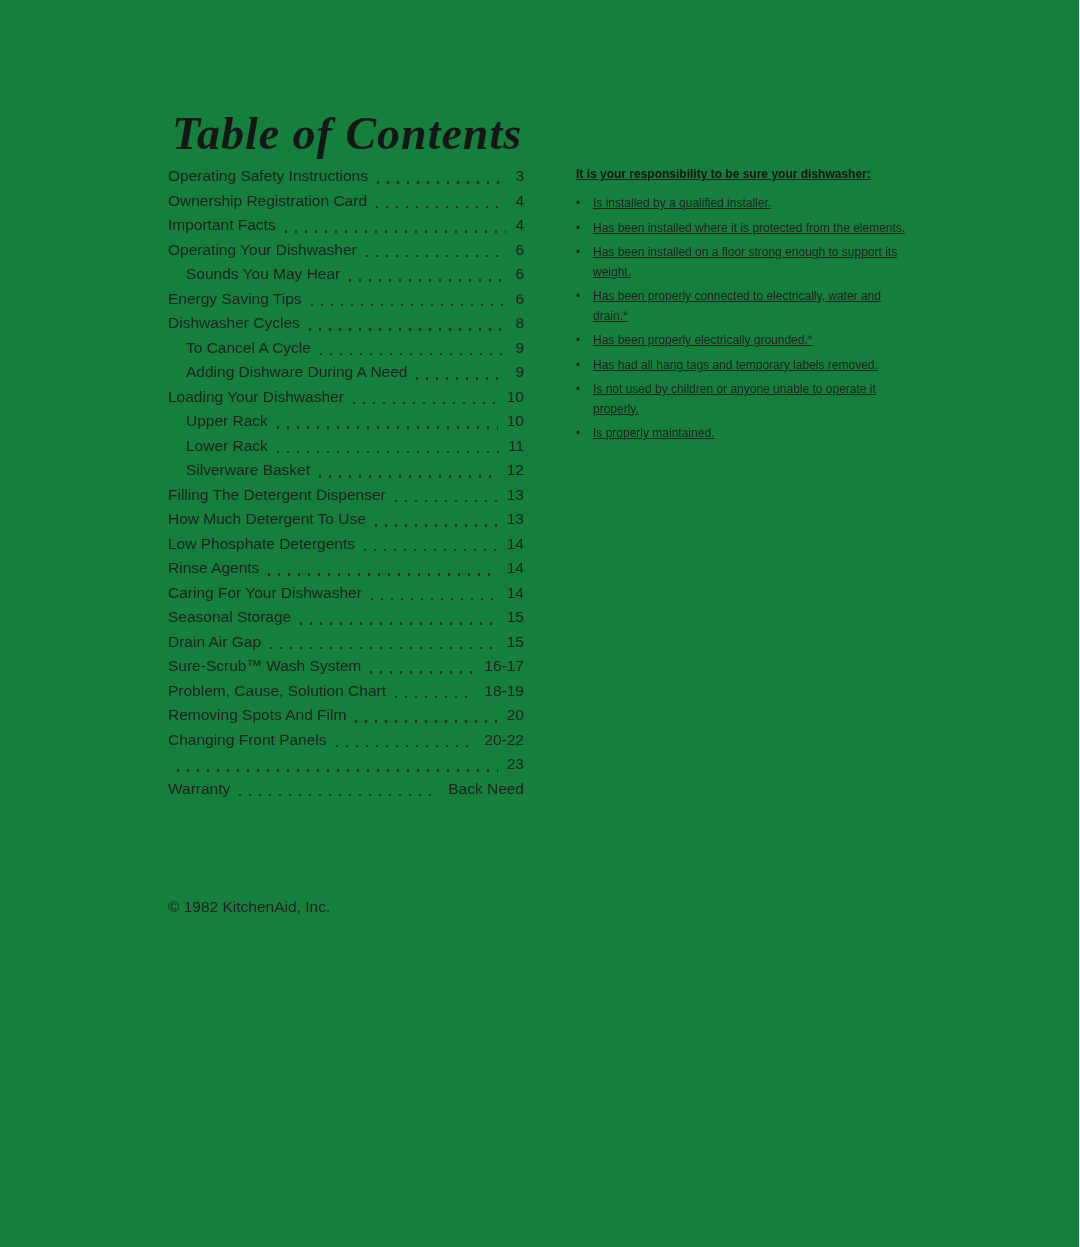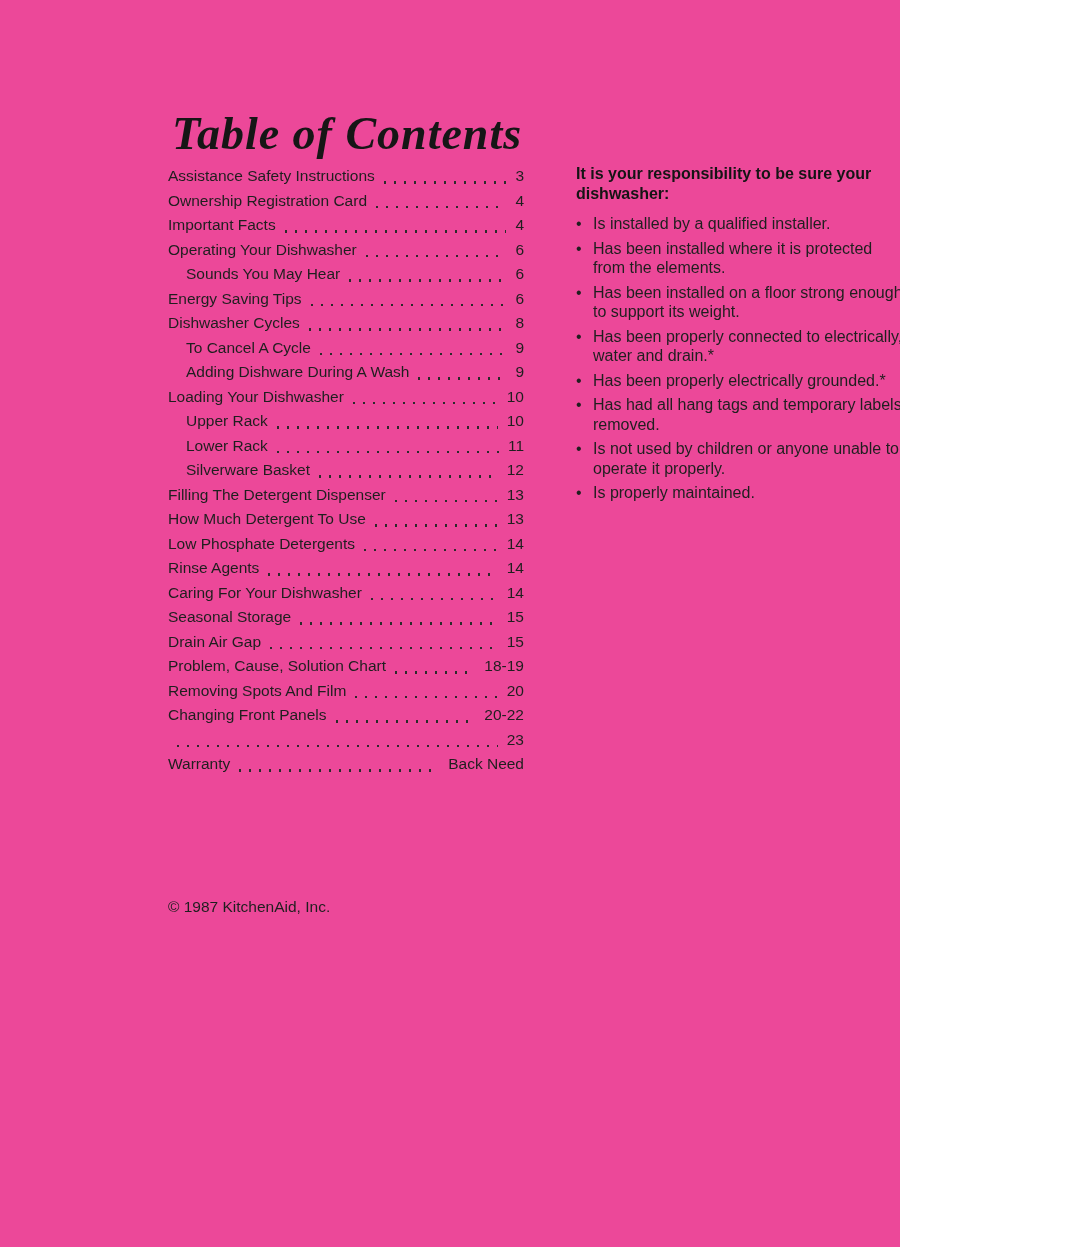--- a/index.html
+++ b/index.html
@@ -2,23 +2,23 @@
 <html><head>
 <meta charset="utf-8">
 <style>
   html, body {
     margin: 0;
     padding: 0;
     background: #ffffff;
   }
   .page {
     position: relative;
-    width: 900px;
+    width: 1079px;
     height: 1247px;
-    background: #ec4899;
+    background: #15803d;
     font-family: "Liberation Sans", sans-serif;
     color: #1f1f1f;
     overflow: hidden;
   }
   .doc-title {
     position: absolute;
     left: 172px;
     top: 76px;
     font-family: "Liberation Serif", serif;
     font-style: italic;
@@ -61,21 +61,22 @@
   }
   .toc-page {
     flex: 0 0 auto;
     text-align: right;
   }
   .right-column {
     position: absolute;
     left: 576px;
     top: 164px;
     width: 330px;
-    font-size: 16px;
+    font-size: 12px;
+    text-decoration: underline;
   }
   .resp-heading {
     font-weight: bold;
     line-height: 20px;
     margin-bottom: 10px;
     color: #141414;
   }
   .bullet-list {
     list-style: none;
     margin: 0;
@@ -108,21 +109,21 @@
 </style>
 </head>
 <body>
 
 <div class="page">
 
   <h1 class="doc-title">Table of Contents</h1>
 
   <div class="toc-column">
       <div class="toc-row">
-        <span class="toc-label">Assistance Safety Instructions</span>
+        <span class="toc-label">Operating Safety Instructions</span>
         <span class="leader"></span>
         <span class="toc-page">3</span>
       </div>
       <div class="toc-row">
         <span class="toc-label">Ownership Registration Card</span>
         <span class="leader"></span>
         <span class="toc-page">4</span>
       </div>
       <div class="toc-row">
         <span class="toc-label">Important Facts</span>
@@ -148,21 +149,21 @@
         <span class="toc-label">Dishwasher Cycles</span>
         <span class="leader"></span>
         <span class="toc-page">8</span>
       </div>
       <div class="toc-row indent">
         <span class="toc-label">To Cancel A Cycle</span>
         <span class="leader"></span>
         <span class="toc-page">9</span>
       </div>
       <div class="toc-row indent">
-        <span class="toc-label">Adding Dishware During A Wash</span>
+        <span class="toc-label">Adding Dishware During A Need</span>
         <span class="leader"></span>
         <span class="toc-page">9</span>
       </div>
       <div class="toc-row">
         <span class="toc-label">Loading Your Dishwasher</span>
         <span class="leader"></span>
         <span class="toc-page">10</span>
       </div>
       <div class="toc-row indent">
         <span class="toc-label">Upper Rack</span>
@@ -206,20 +207,25 @@
       </div>
       <div class="toc-row">
         <span class="toc-label">Seasonal Storage</span>
         <span class="leader"></span>
         <span class="toc-page">15</span>
       </div>
       <div class="toc-row">
         <span class="toc-label">Drain Air Gap</span>
         <span class="leader"></span>
         <span class="toc-page">15</span>
+      </div>
+      <div class="toc-row">
+        <span class="toc-label">Sure-Scrub™ Wash System</span>
+        <span class="leader"></span>
+        <span class="toc-page">16-17</span>
       </div>
       <div class="toc-row">
         <span class="toc-label">Problem, Cause, Solution Chart</span>
         <span class="leader"></span>
         <span class="toc-page">18-19</span>
       </div>
       <div class="toc-row">
         <span class="toc-label">Removing Spots And Film</span>
         <span class="leader"></span>
         <span class="toc-page">20</span>
@@ -247,15 +253,15 @@
         <li class="bullet-item"><span class="bullet-dot">•</span><span>Has been installed where it is protected from the elements.</span></li>
         <li class="bullet-item"><span class="bullet-dot">•</span><span>Has been installed on a floor strong enough to support its weight.</span></li>
         <li class="bullet-item"><span class="bullet-dot">•</span><span>Has been properly connected to electrically, water and drain.*</span></li>
         <li class="bullet-item"><span class="bullet-dot">•</span><span>Has been properly electrically grounded.*</span></li>
         <li class="bullet-item"><span class="bullet-dot">•</span><span>Has had all hang tags and temporary labels removed.</span></li>
         <li class="bullet-item"><span class="bullet-dot">•</span><span>Is not used by children or anyone unable to operate it properly.</span></li>
         <li class="bullet-item"><span class="bullet-dot">•</span><span>Is properly maintained.</span></li>
       </ul>
   </div>
 
-  <div class="copyright-line">© 1987 KitchenAid, Inc.</div>
+  <div class="copyright-line">© 1982 KitchenAid, Inc.</div>
 
 </div>
 
 </body></html>

